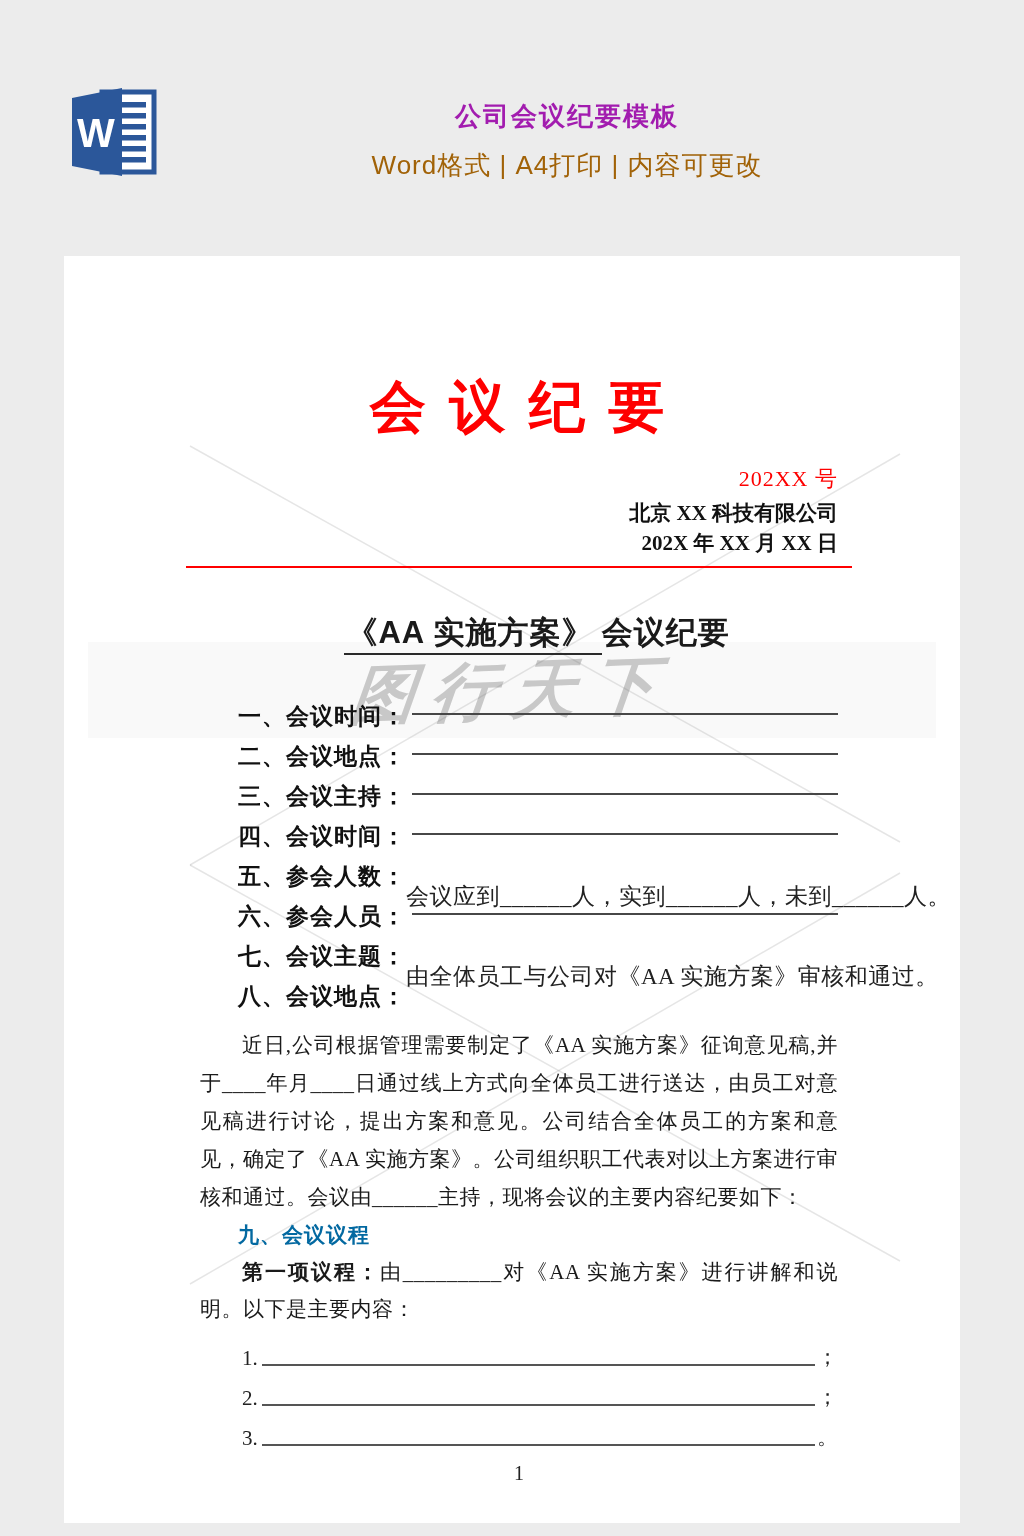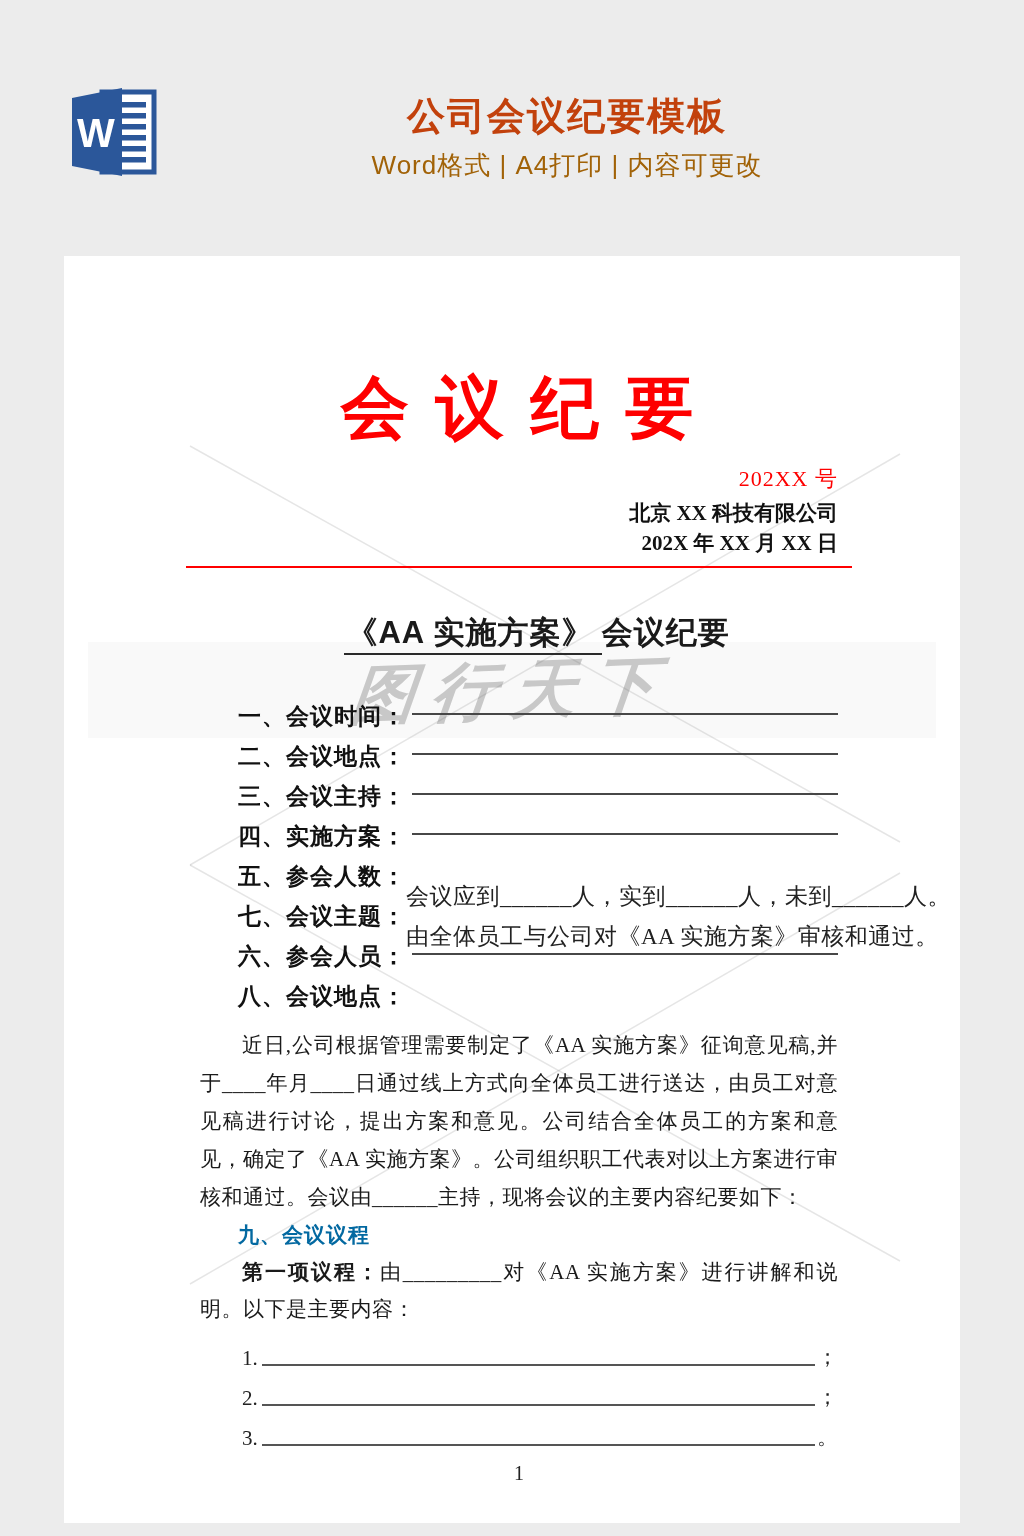--- a/index.html
+++ b/index.html
@@ -7,21 +7,21 @@
   .canvas {
     position:relative; width:1024px; height:1536px;
     background:#ECECEC; overflow:hidden;
     font-family:"Liberation Sans","DejaVu Sans",sans-serif;
   }
 
   
   .top-header { position:absolute; top:0; left:0; width:1024px; height:256px; }
   .word-icon { position:absolute; left:62px; top:82px; width:100px; height:100px; }
   .header-text { position:absolute; left:0; top:92px; width:1024px; padding-left:110px; text-align:center; }
-  .header-title { font-size:38px; font-weight:bold; color:#c2410c; letter-spacing:2px; line-height:48px; }
+  .header-title { font-size:26px; font-weight:bold; color:#a21caf; letter-spacing:2px; line-height:48px; }
   .header-subtitle { margin-top:8px; font-size:26px; color:#a16207; letter-spacing:1px; line-height:34px; }
 
   
   .paper {
     position:absolute; left:64px; top:256px; width:896px; height:1267px;
     background:#FFFFFF; padding:0 122px 0 136px;
   }
   .paper > * { position:relative; z-index:1; }
 
   .wm-lines { position:absolute; left:0; top:0; width:896px; height:1267px; z-index:0; }
@@ -32,21 +32,21 @@
   }
   .wm-text {
     font-family:"Liberation Serif","DejaVu Serif",serif;
     font-weight:bold; font-style:italic; font-size:64px;
     color:rgba(105,105,105,0.34); letter-spacing:16px;
     transform:skewX(-8deg) rotate(-2deg); white-space:nowrap;
   }
 
   .main-title {
     margin-top:106px; text-align:center;
-    font-size:68px; line-height:90px; font-weight:bold;
+    font-size:56px; line-height:90px; font-weight:bold;
     color:#FE0000; letter-spacing:4px; white-space:nowrap;
   }
   .doc-number {
     margin-top:14px; text-align:right; color:#FE0000;
     font-family:"Liberation Serif","DejaVu Serif",serif;
     font-size:22px; line-height:26px; letter-spacing:1px;
   }
   .company-row {
     margin-top:6px; display:flex; justify-content:space-between; align-items:flex-end;
     font-family:"Liberation Serif","DejaVu Serif",serif;
@@ -162,34 +162,34 @@
         </div>
         <div class="item-row">
           <span class="item-label">二、会议地点：</span>
           <span class="blank-line"></span>
         </div>
         <div class="item-row">
           <span class="item-label">三、会议主持：</span>
           <span class="blank-line"></span>
         </div>
         <div class="item-row">
-          <span class="item-label">四、实施方案：</span>
+          <span class="item-label">四、会议时间：</span>
           <span class="blank-line"></span>
         </div>
         <div class="item-row">
           <span class="item-label">五、参会人数：</span>
           <span class="item-content">会议应到______人，实到______人，未到______人。</span>
         </div>
         <div class="item-row">
+          <span class="item-label">六、参会人员：</span>
+          <span class="blank-line"></span>
+        </div>
+        <div class="item-row">
           <span class="item-label">七、会议主题：</span>
           <span class="item-content">由全体员工与公司对《AA 实施方案》审核和通过。</span>
-        </div>
-        <div class="item-row">
-          <span class="item-label">六、参会人员：</span>
-          <span class="blank-line"></span>
         </div>
         <div class="item-row">
           <span class="item-label">八、会议地点：</span>
         </div>
       </div>
 
     <p class="body-para">近日,公司根据管理需要制定了《AA 实施方案》征询意见稿,并于____年月____日通过线上方式向全体员工进行送达，由员工对意见稿进行讨论，提出方案和意见。公司结合全体员工的方案和意见，确定了《AA 实施方案》。公司组织职工代表对以上方案进行审核和通过。会议由______主持，现将会议的主要内容纪要如下：</p>
 
     <div class="agenda-heading">九、会议议程</div>
 

